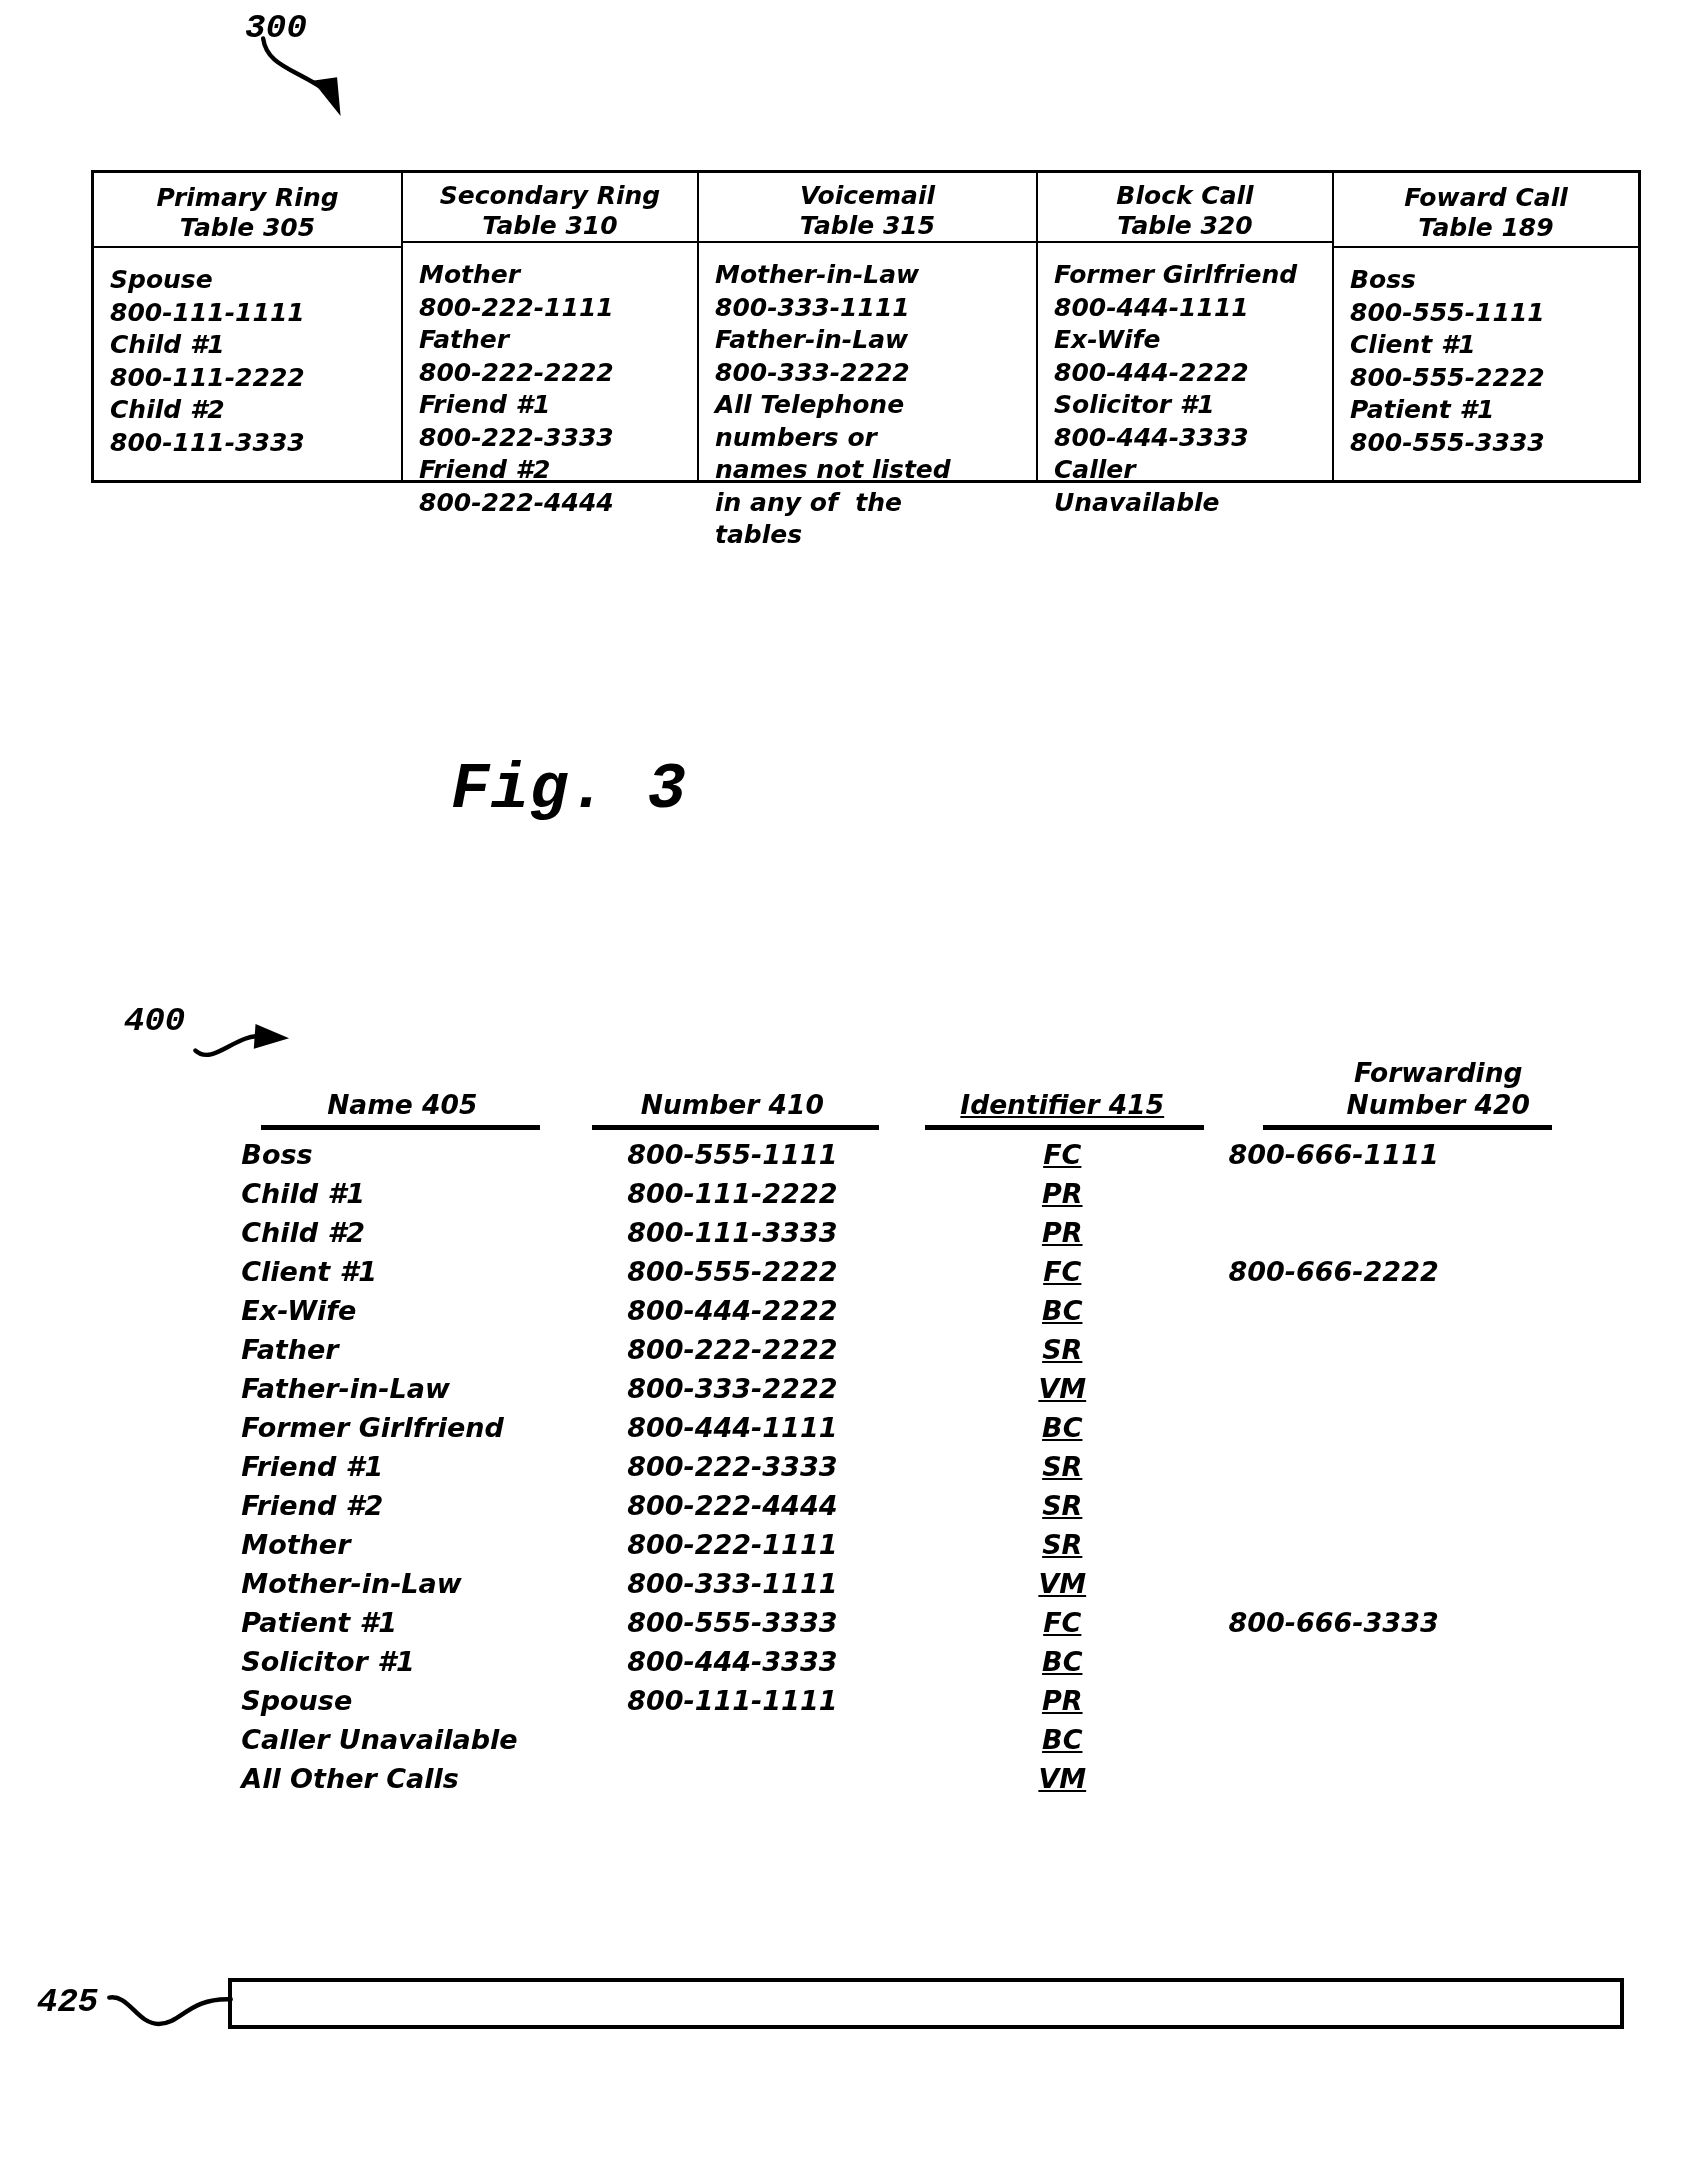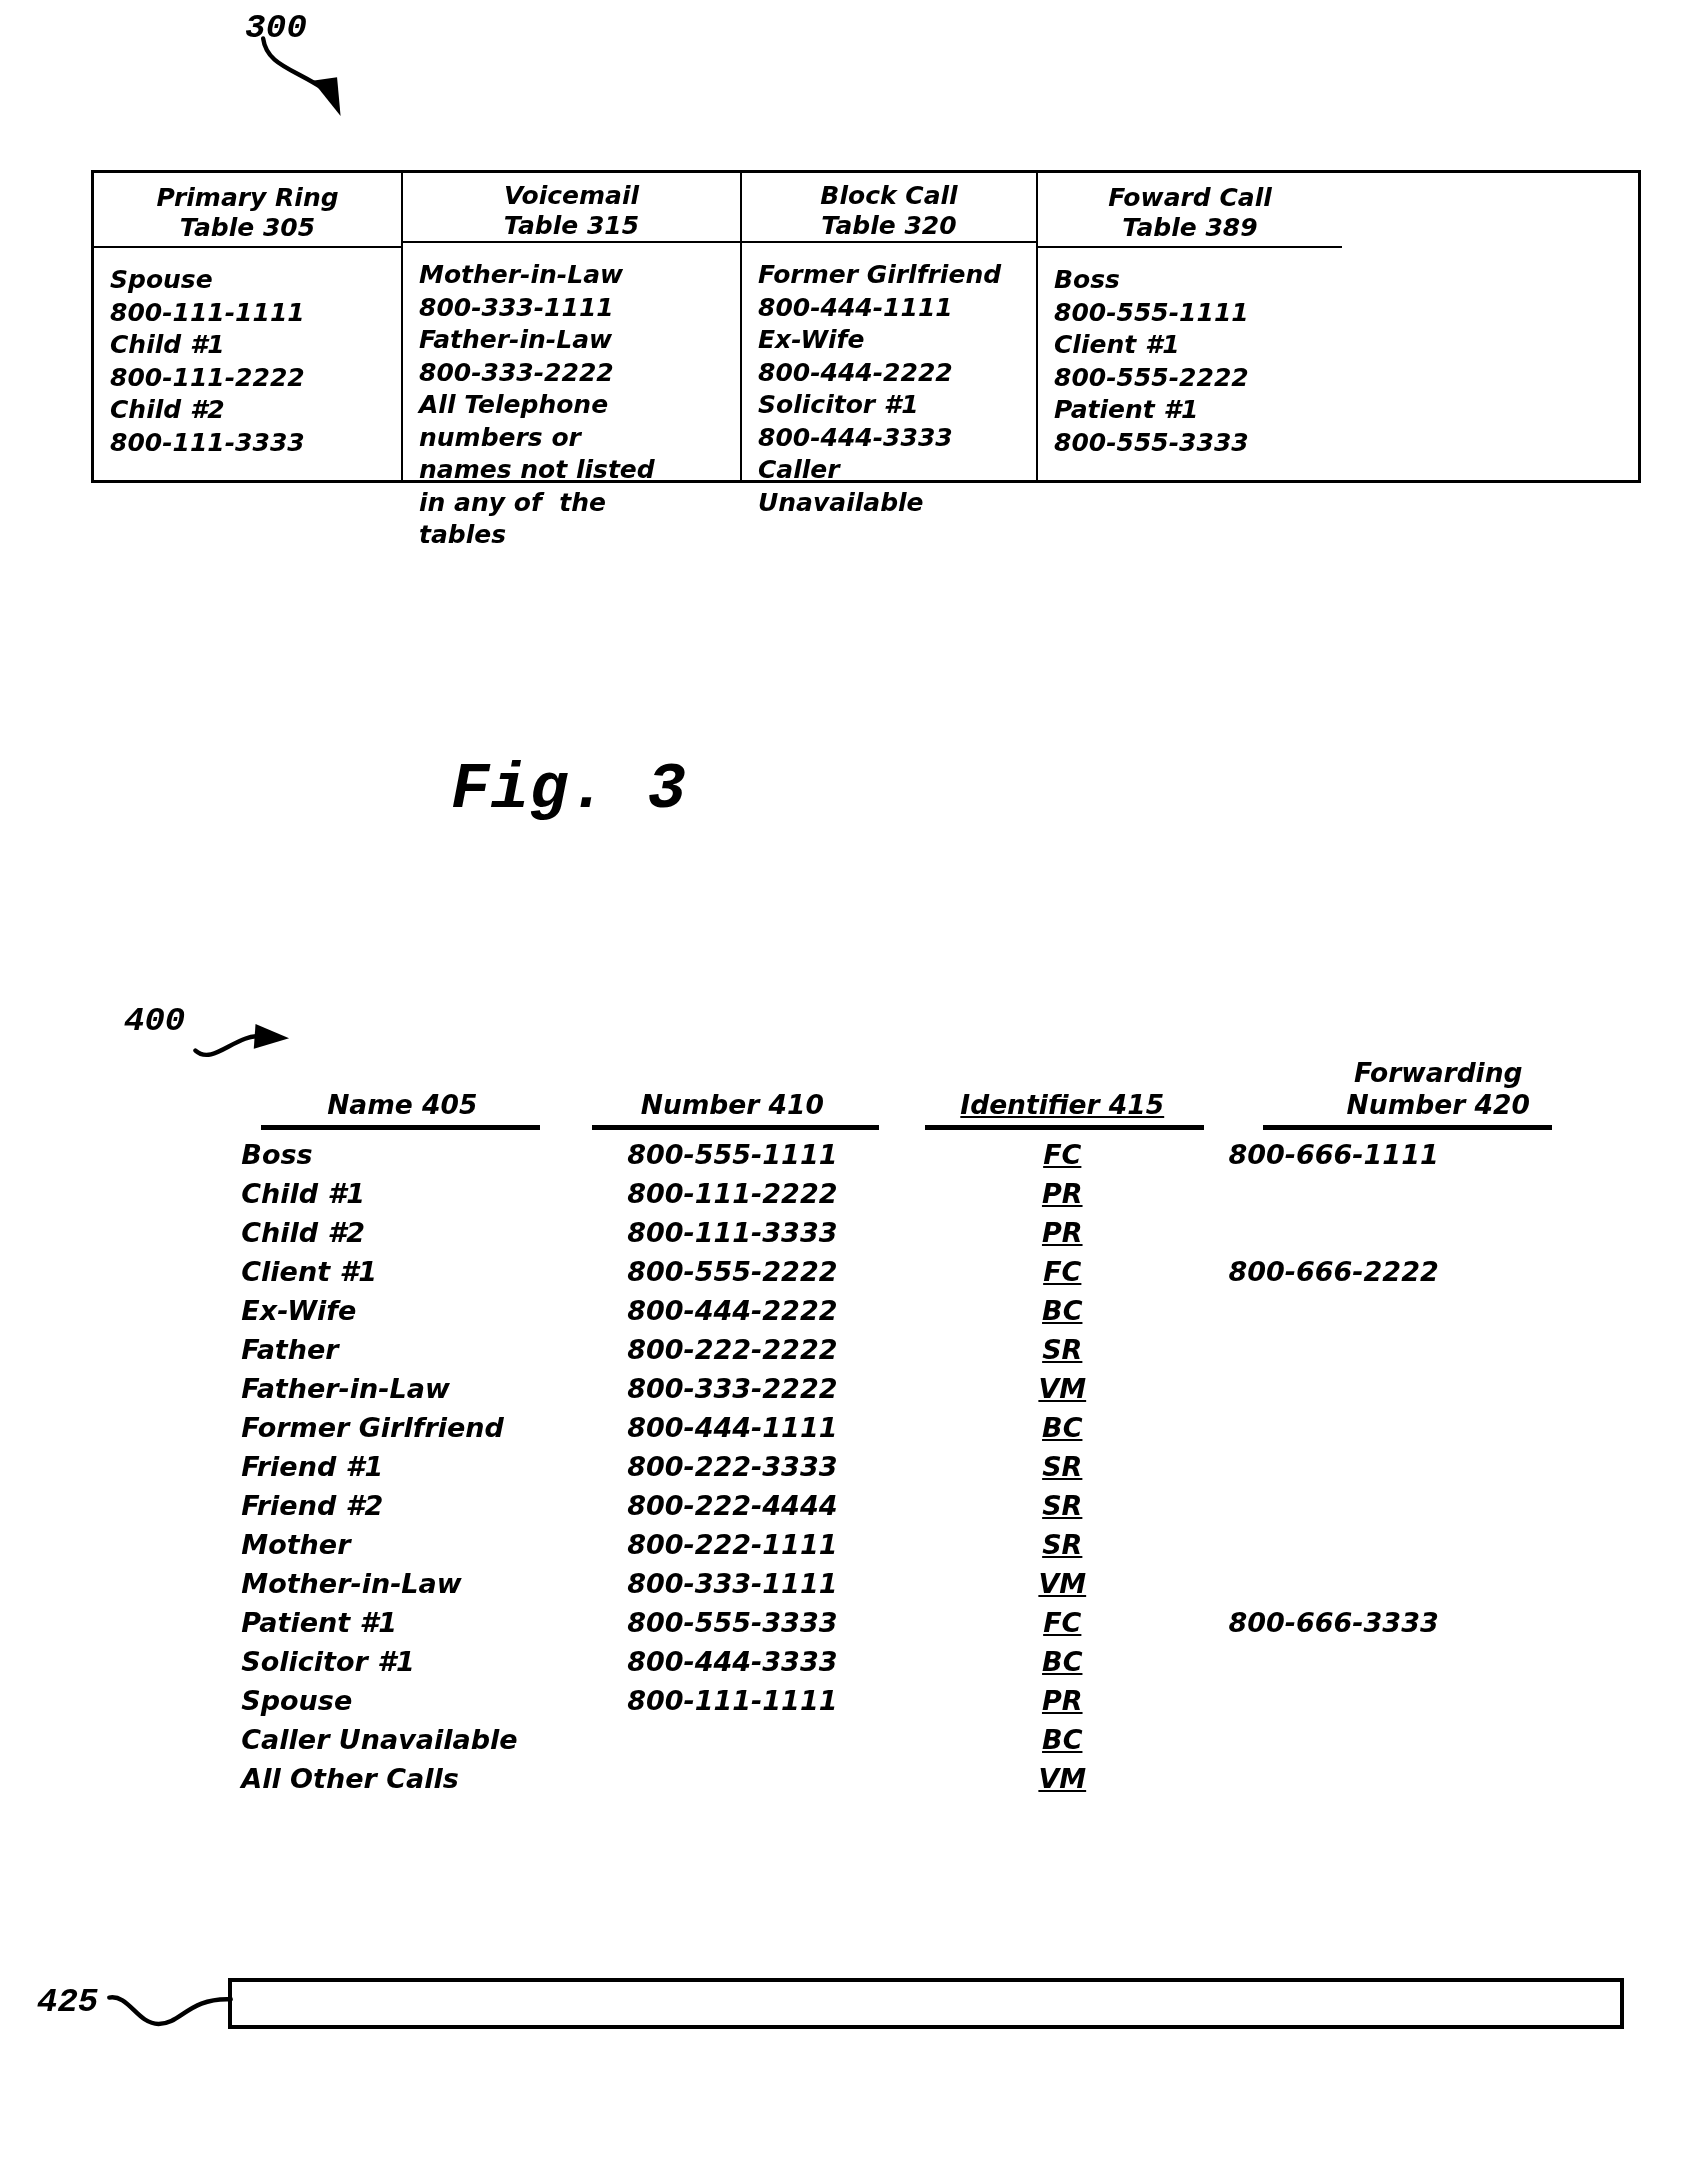--- a/index.html
+++ b/index.html
@@ -248,20 +248,36 @@
         </div>
         <div class="f3body">
           <div class="line">Spouse</div>
           <div class="line">800-111-1111</div>
           <div class="line">Child #1</div>
           <div class="line">800-111-2222</div>
           <div class="line">Child #2</div>
           <div class="line">800-111-3333</div>
         </div>
       </div>
+      <div class="f3col f3col-1">
+        <div class="f3head">
+          <div>Secondary Ring</div>
+          <div>Table 310</div>
+        </div>
+        <div class="f3body">
+          <div class="line">Mother</div>
+          <div class="line">800-222-1111</div>
+          <div class="line">Father</div>
+          <div class="line">800-222-2222</div>
+          <div class="line">Friend #1</div>
+          <div class="line">800-222-3333</div>
+          <div class="line">Friend #2</div>
+          <div class="line">800-222-4444</div>
+        </div>
+      </div>
       <div class="f3col f3col-2">
         <div class="f3head">
           <div>Voicemail</div>
           <div>Table 315</div>
         </div>
         <div class="f3body">
           <div class="line">Mother-in-Law</div>
           <div class="line">800-333-1111</div>
           <div class="line">Father-in-Law</div>
           <div class="line">800-333-2222</div>
@@ -284,21 +300,21 @@
           <div class="line">800-444-2222</div>
           <div class="line">Solicitor #1</div>
           <div class="line">800-444-3333</div>
           <div class="line">Caller</div>
           <div class="line">Unavailable</div>
         </div>
       </div>
       <div class="f3col f3col-4">
         <div class="f3head">
           <div>Foward Call</div>
-          <div>Table 389</div>
+          <div>Table 189</div>
         </div>
         <div class="f3body">
           <div class="line">Boss</div>
           <div class="line">800-555-1111</div>
           <div class="line">Client #1</div>
           <div class="line">800-555-2222</div>
           <div class="line">Patient #1</div>
           <div class="line">800-555-3333</div>
         </div>
       </div>

